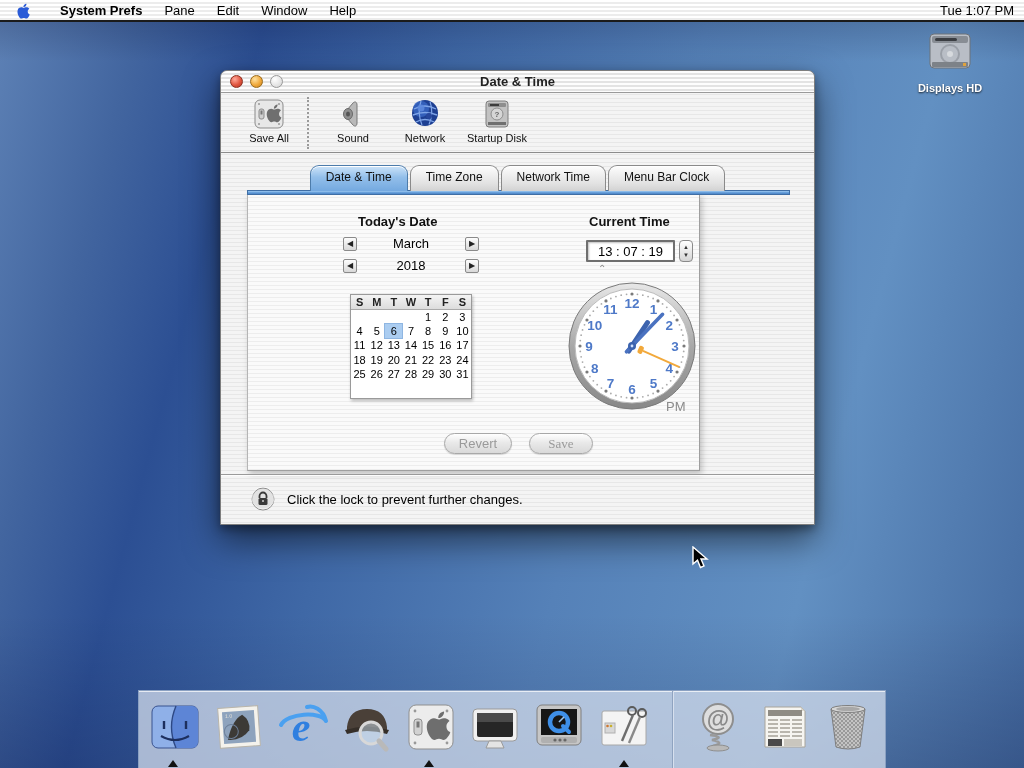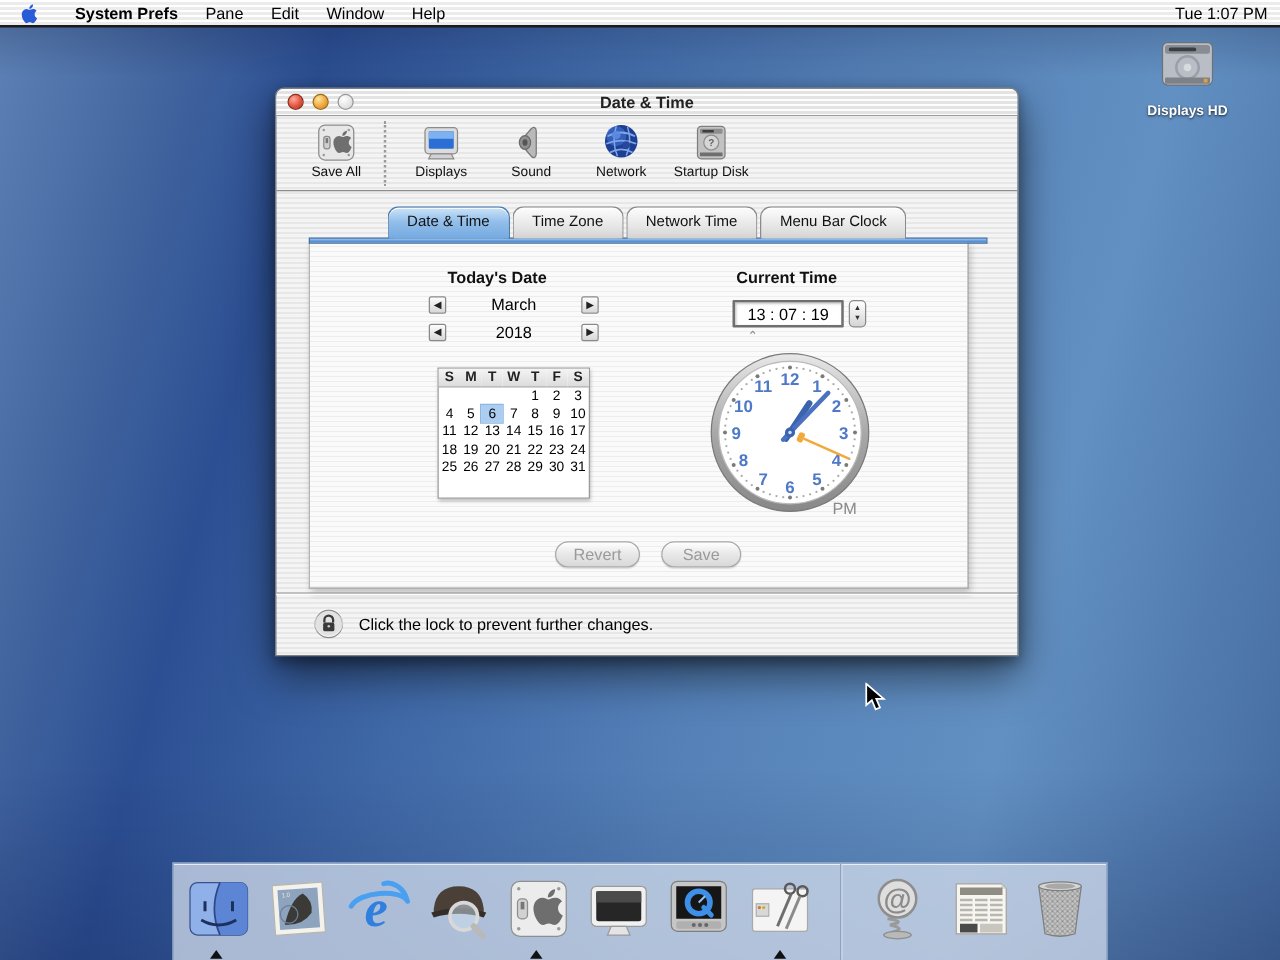--- a/index.html
+++ b/index.html
@@ -50,21 +50,21 @@
   .tab-row { position:absolute; left:0; top:94px; width:100%; height:27px; display:flex; justify-content:center; gap:2px; z-index:3; }
   .tab { height:26px; padding:4px 15px 0; font-size:12px; color:#111; text-align:center;
     border:1px solid #8a8a8a; border-bottom:none; border-radius:9px 9px 0 0;
     background:linear-gradient(180deg,#fdfdfd,#e2e2e2 70%,#d2d2d2); box-shadow:inset 0 1px 0 #fff; }
   .tab.active { background:linear-gradient(180deg,#cde4f9 0%, #93bfea 45%, #74a9e0 100%);
     border-color:#4d7cab; font-weight:normal; }
   .tab-underline { position:absolute; left:26px; top:119px; width:543px; height:5px; z-index:2;
     background:linear-gradient(180deg,#9ecaf2,#5d97d6 60%,#4d86c6); border:1px solid #3f6ea5; }
 
   
-  .pane { position:absolute; left:26px; top:123px; width:528px; height:277px;
+  .pane { position:absolute; left:26px; top:123px; width:453px; height:277px;
     background:repeating-linear-gradient(180deg,#fafafa 0 3px,#ededed 3px 4px);
     border-left:1px solid #b5b5b5; border-right:1px solid #9f9f9f; border-bottom:1px solid #9f9f9f;
     box-shadow:2px 3px 6px rgba(0,0,0,.22); }
   .section-title { position:absolute; font-size:13px; font-weight:bold; color:#111; }
   .spin-row { position:absolute; width:136px; left:95px; display:flex; align-items:center; justify-content:space-between; }
   .spin-btn { width:14px; height:14px; font-size:8px; line-height:12px; text-align:center; color:#222;
     border:1px solid #8a8a8a; background:linear-gradient(180deg,#fdfdfd,#d8d8d8); border-radius:2px; }
   .spin-value { font-size:13px; color:#000; }
 
   
@@ -84,21 +84,21 @@
     border:1px solid #8a8a8a; border-radius:4px; background:linear-gradient(180deg,#fff,#d5d5d5);
     display:flex; flex-direction:column; align-items:center; justify-content:center; font-size:6px; color:#333; line-height:8px; }
   .seg-caret { position:absolute; left:350px; top:69px; font-size:10px; color:#888; }
   .pm-label { position:absolute; left:418px; top:205px; font-size:13px; color:#8a8a8a; }
 
   
   .aqua-btn { position:absolute; top:239px; height:21px; border-radius:11px; border:1px solid #a8a8a8;
     background:linear-gradient(180deg,#ffffff,#e9e9e9 45%,#d9d9d9); box-shadow:0 1px 1px rgba(0,0,0,.15);
     font-size:13px; color:#9a9a9a; text-align:center; line-height:19px; font-family:"Liberation Sans",sans-serif; }
   .btn-revert { left:196px; width:68px; }
-  .btn-save { left:281px; width:64px; }
+  .btn-save { left:281px; width:64px;font-family:Liberation Serif, serif; }
 
   
   .win-sep { position:absolute; left:0; top:403px; width:100%; height:2px;
     border-top:1px solid #9a9a9a; border-bottom:1px solid #fdfdfd; }
   .lock-row { position:absolute; left:30px; top:416px; display:flex; align-items:center; gap:12px; }
   .lock-text { font-size:13px; color:#000; }
 
   
   .dock { position:absolute; left:138px; top:690px; width:748px; height:78px; z-index:20;
     background:rgba(213,223,238,.74); border:1px solid #8ba1c2; border-bottom:none;
@@ -162,29 +162,20 @@
           <circle cx="27" cy="27" r="1" fill="#999"></circle>
         <rect x="7" y="12" width="5" height="10" rx="2" fill="#cfcfcf" stroke="#8b8b8b"></rect>
         <rect x="8.5" y="13.5" width="2" height="4" fill="#777"></rect>
         <g transform="translate(13 6) scale(0.75)">
           <path fill="#6f6f6f" d="M18.7 14.6c0-3 2.5-4.4 2.6-4.5-1.4-2.1-3.6-2.4-4.4-2.4-1.9-.2-3.7 1.1-4.6 1.1-.9 0-2.4-1.1-4-1.1-2 0-3.9 1.2-5 3-2.1 3.7-.5 9.1 1.5 12.1 1 1.5 2.2 3.1 3.8 3 1.5-.1 2.1-1 3.9-1s2.3 1 4 1c1.6 0 2.7-1.5 3.7-3 1.2-1.7 1.6-3.4 1.7-3.5-.1 0-3.2-1.2-3.2-4.7z M15.5 5.8c.8-1 1.4-2.4 1.2-3.8-1.2 0-2.7.8-3.5 1.8-.8.9-1.5 2.3-1.3 3.7 1.4.1 2.8-.7 3.6-1.7z"></path>
         </g>
       </svg>
       <span class="tool-label">Save All</span>
     </div>
     <div class="tool-sep"></div>
-    <div class="tool-item">
-      <svg width="34" height="34" viewBox="0 0 34 34">
-        <rect x="4" y="5" width="26" height="21" rx="3" fill="#dcdcdc" stroke="#8b8b8b"></rect>
-        <rect x="7" y="8" width="20" height="14" rx="1" fill="#2b6fd4"></rect>
-        <rect x="7" y="8" width="20" height="6" fill="#7db1ef"></rect>
-        <path d="M9 26 L7 30 H27 L25 26 Z" fill="#d2d2d2" stroke="#8b8b8b"></path>
-      </svg>
-      <span class="tool-label">Displays</span>
-    </div>
     <div class="tool-item">
       <svg width="34" height="34" viewBox="0 0 34 34">
         <path d="M11 13 L17 6 C19 4 21 5 21 8 V26 C21 29 19 30 17 28 L11 21 Z" fill="#b9b9b9" stroke="#777"></path>
         <ellipse cx="12" cy="17" rx="4.5" ry="5.5" fill="#8f8f8f" stroke="#6b6b6b"></ellipse>
         <ellipse cx="12" cy="17" rx="2" ry="2.6" fill="#555"></ellipse>
       </svg>
       <span class="tool-label">Sound</span>
     </div>
     <div class="tool-item">
       <svg width="34" height="34" viewBox="0 0 34 34">

